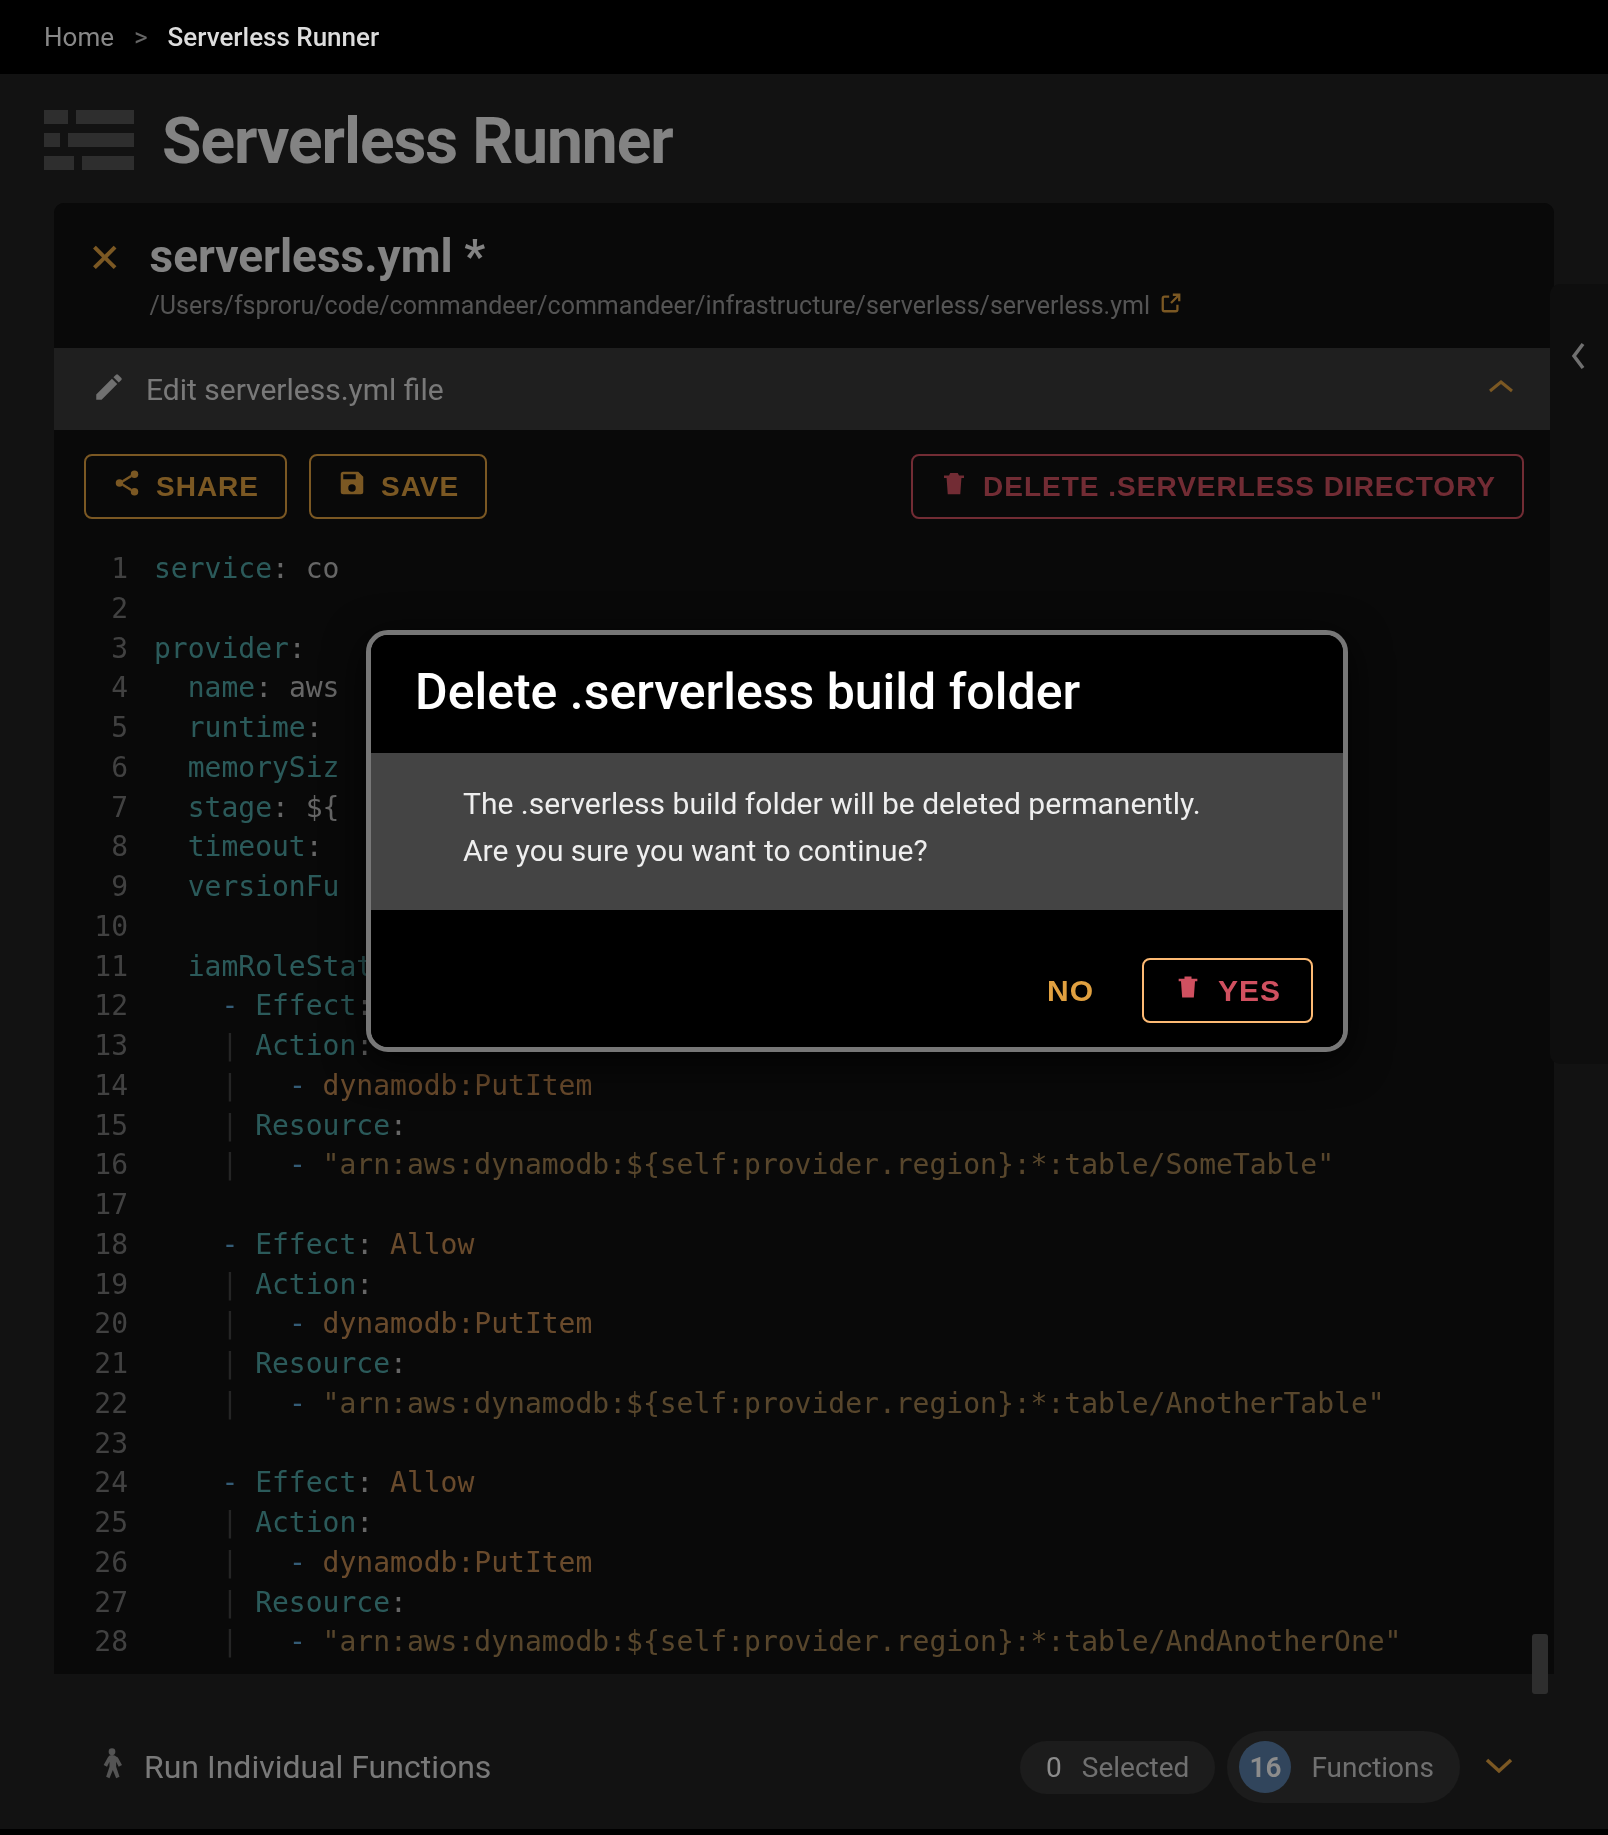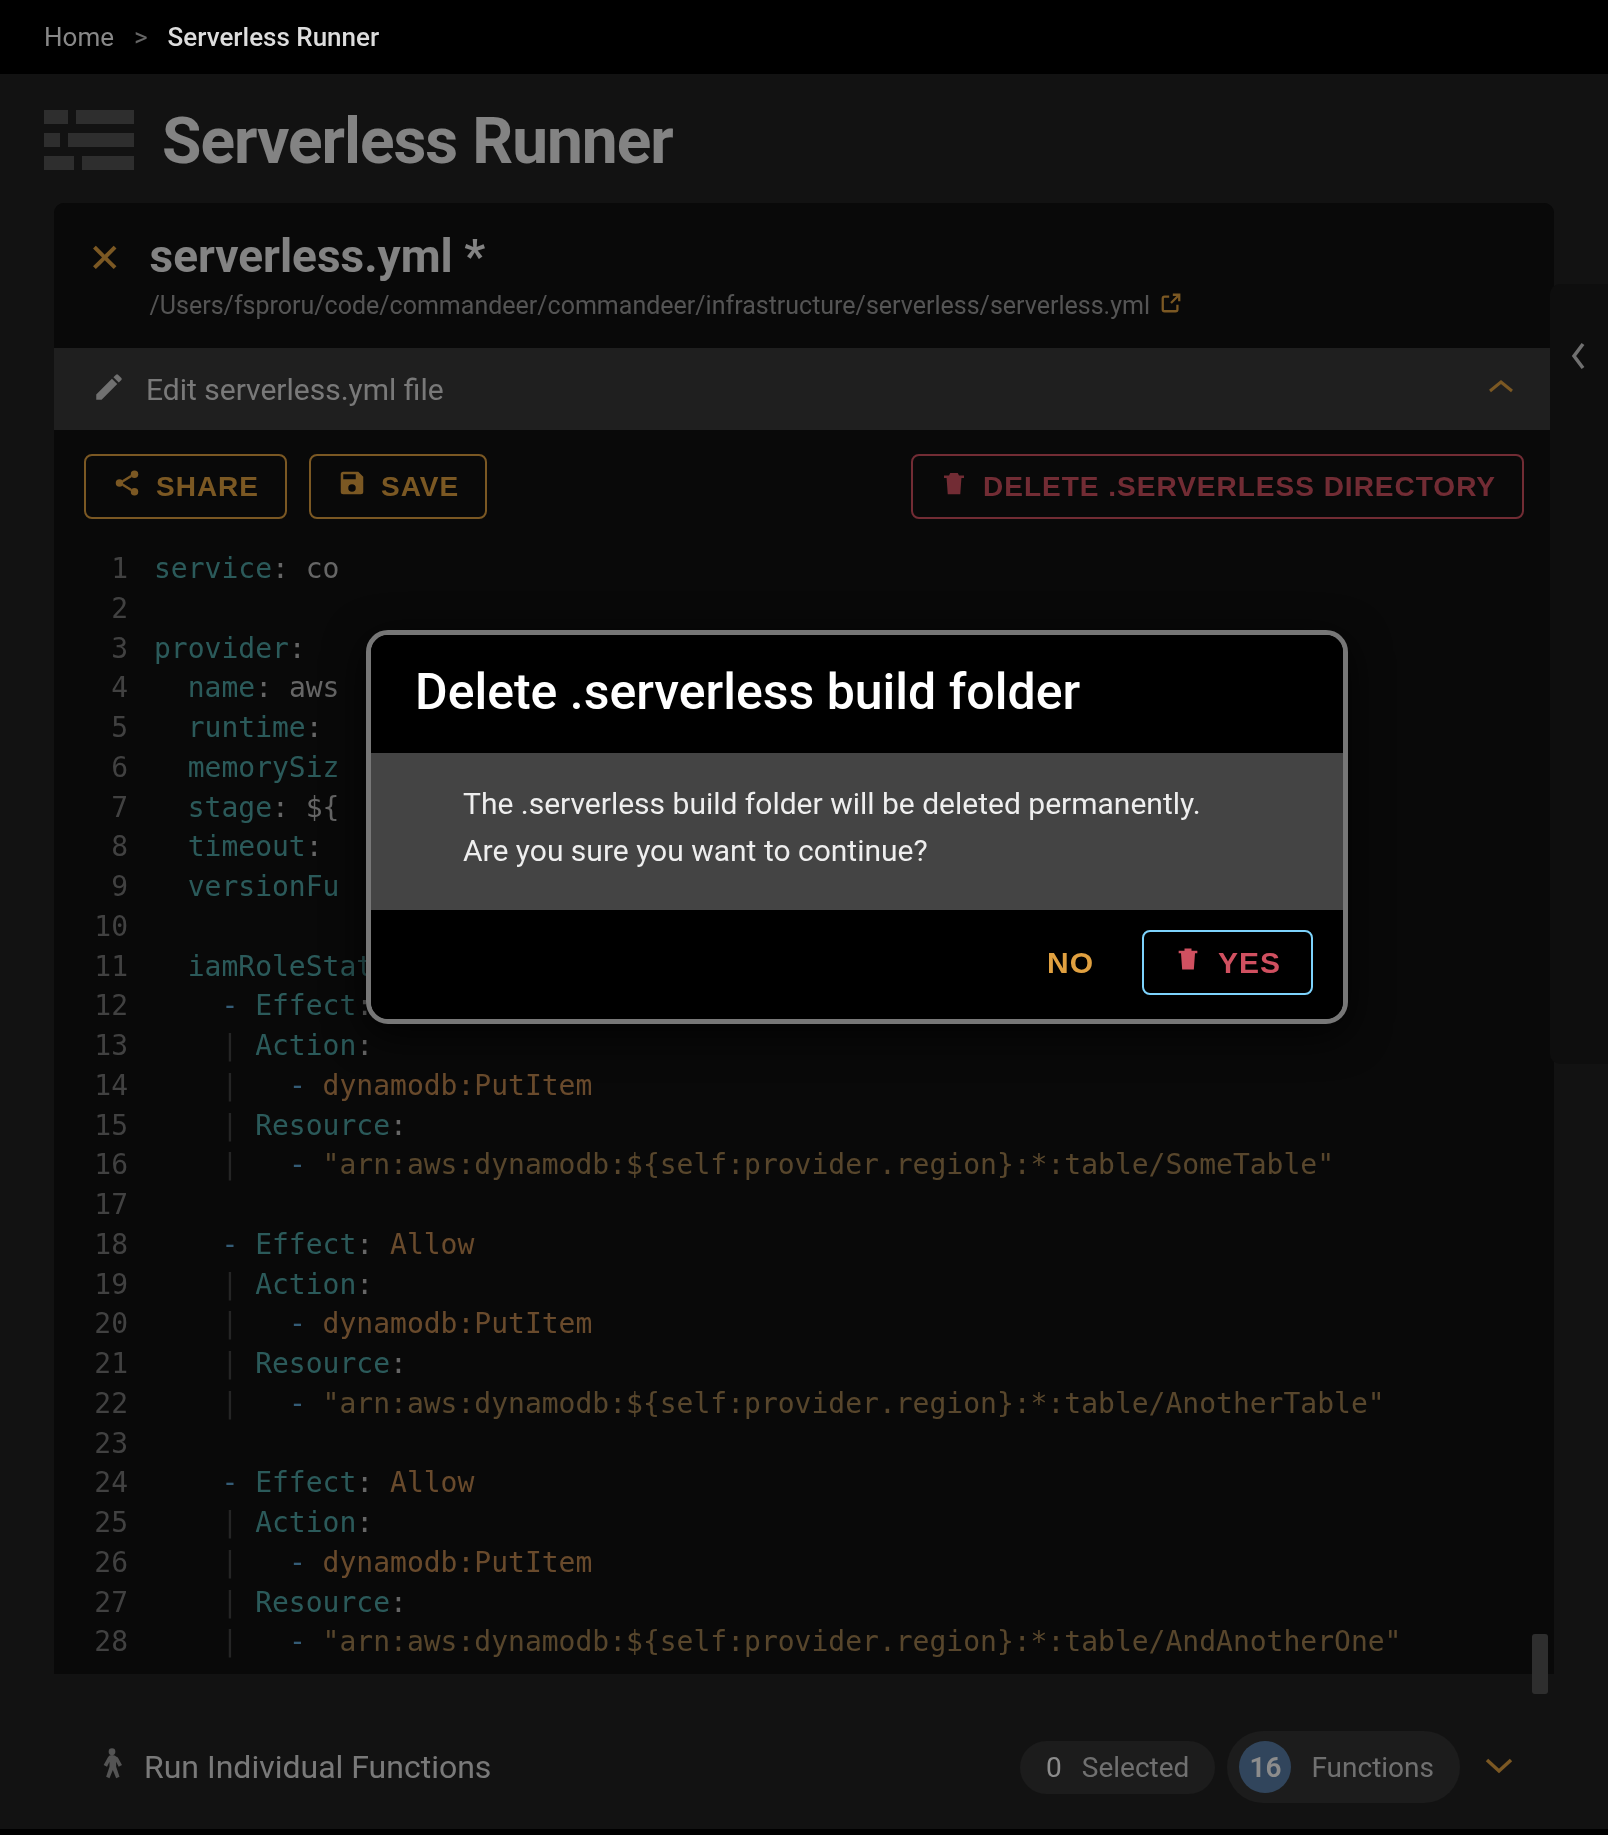--- a/index.html
+++ b/index.html
@@ -58,23 +58,23 @@
   .chevron-down { color: #e0a040; margin-left: 10px; }
 
   .right-drawer { position: absolute; top: 210px; right: 0; width: 58px; height: 780px; background: #1a1a1a; border-radius: 10px 0 0 10px; display: flex; align-items: flex-start; justify-content: center; padding-top: 56px; }
   .right-drawer svg { width: 22px; height: 32px; color: #ccc; }
 
   
   .dim { position: absolute; inset: 0; background: rgba(0,0,0,0.45); }
   .dialog { position: absolute; top: 556px; left: 366px; width: 982px; background: #000; border: 5px solid #777; border-radius: 22px; overflow: hidden; box-shadow: 0 10px 40px rgba(0,0,0,0.8); }
   .dialog-title { padding: 28px 44px 32px 44px; font-size: 50px; font-weight: 500; color: #fff; background: #000; }
   .dialog-body { padding: 28px 92px 36px 92px; font-size: 30px; line-height: 1.55; color: #eee; background: #444; }
-  .dialog-actions { display: flex; justify-content: flex-end; align-items: center; gap: 48px; padding: 20px 30px 24px 30px; background: #000; }
+  .dialog-actions { display: flex; justify-content: flex-end; align-items: center; gap: 48px; padding: 20px 30px 24px 30px; background: #000; margin-top: 28px; }
   .dlg-no { color: #e0a040; font-size: 30px; font-weight: 700; letter-spacing: 1px; background: none; border: none; cursor: pointer; }
-  .dlg-yes { display: inline-flex; align-items: center; gap: 16px; border: 2px solid #7dd3fc; color: #d05060; border-radius: 8px; padding: 12px 30px; font-size: 30px; font-weight: 700; letter-spacing: 1px; background: none; cursor: pointer; }
+  .dlg-yes { display: inline-flex; align-items: center; gap: 16px; border: 2px solid #fdba74; color: #d05060; border-radius: 8px; padding: 12px 30px; font-size: 30px; font-weight: 700; letter-spacing: 1px; background: none; cursor: pointer; }
   .dlg-yes svg { width: 28px; height: 30px; }
 
   .scroll-thumb { position:absolute; right:60px; top:1560px; width:16px; height:60px; background:#555; border-radius:3px; }
 </style>
 </head>
 <body>
 
 <div class="breadcrumb">
   <span>Home</span>
   <span class="sep">&gt;</span>

